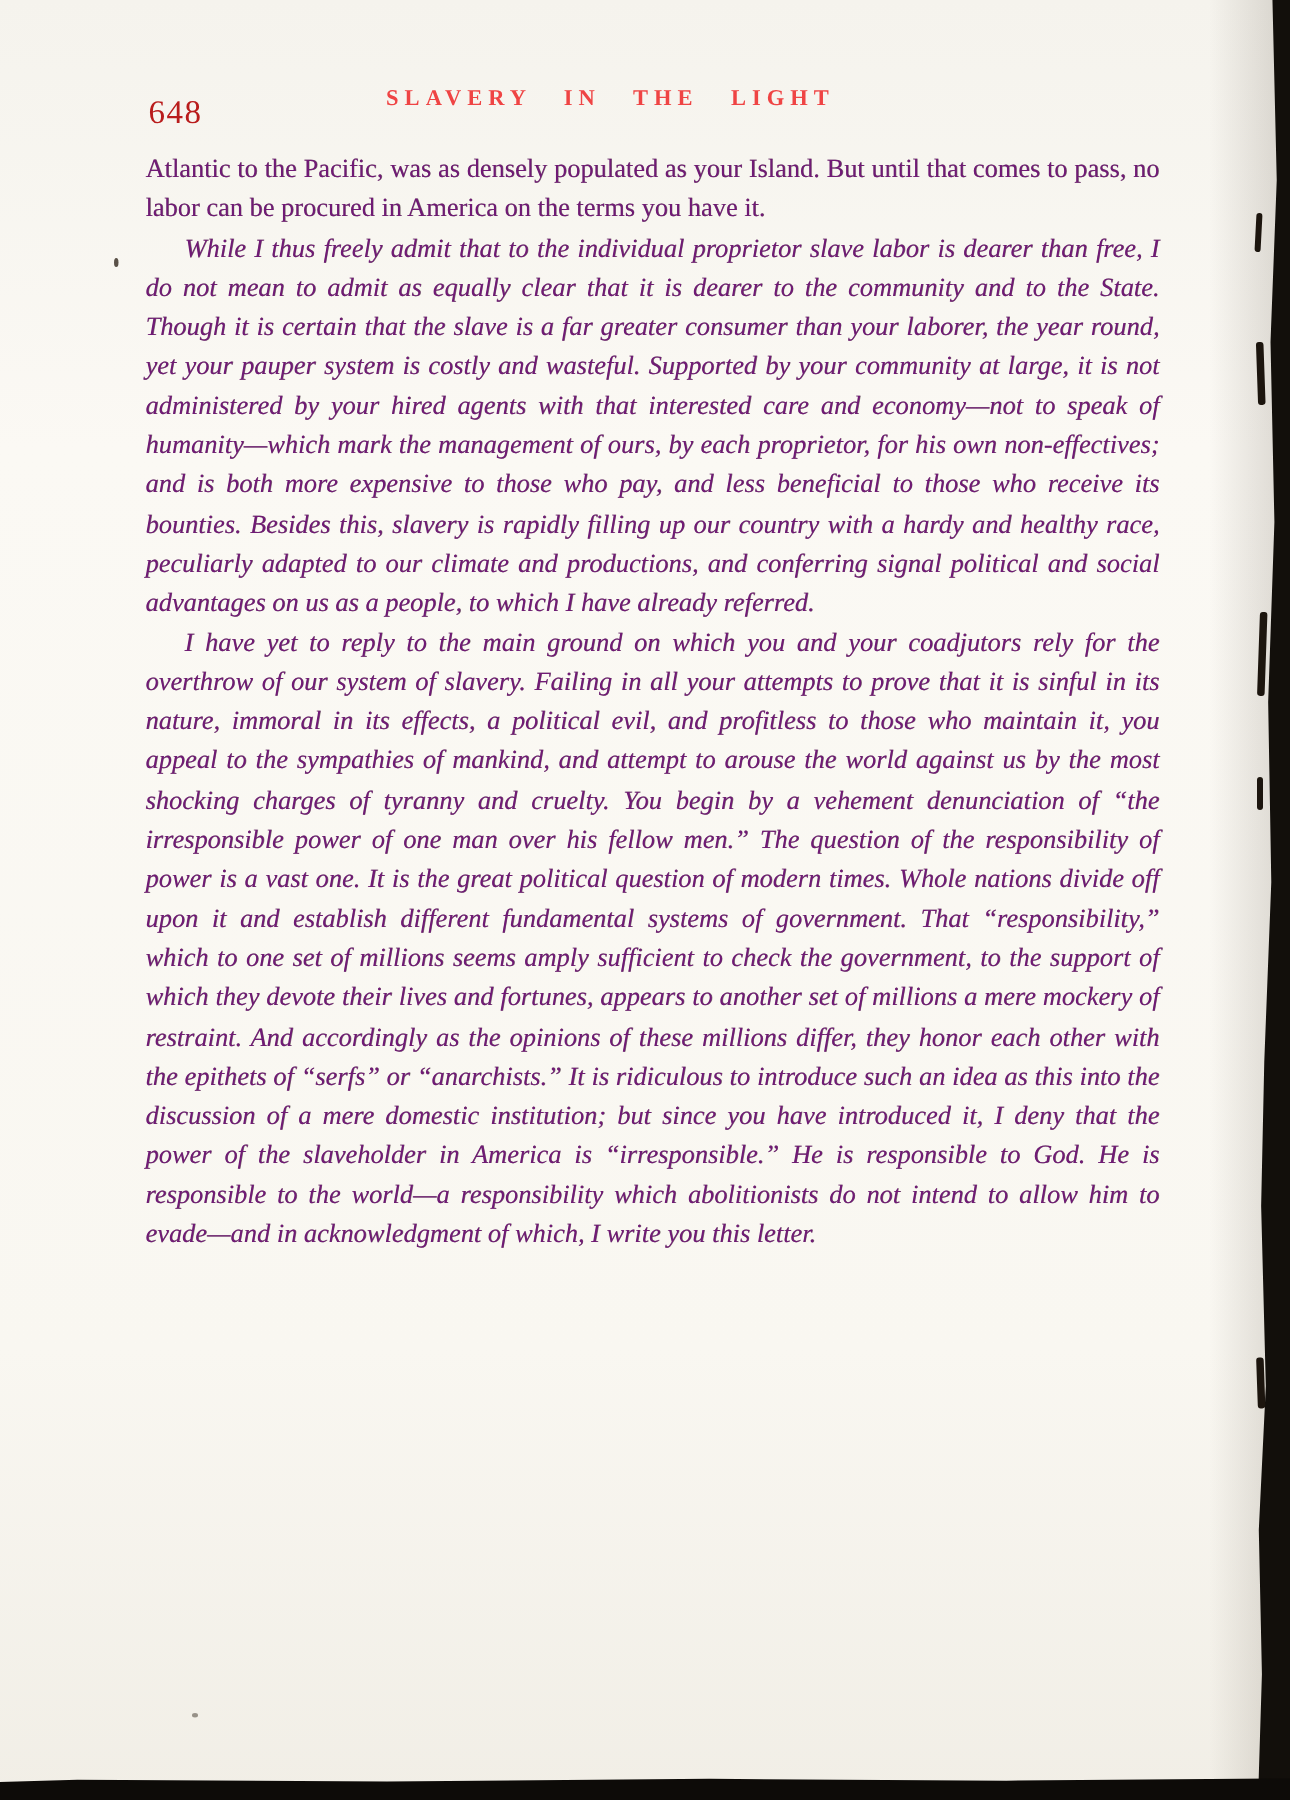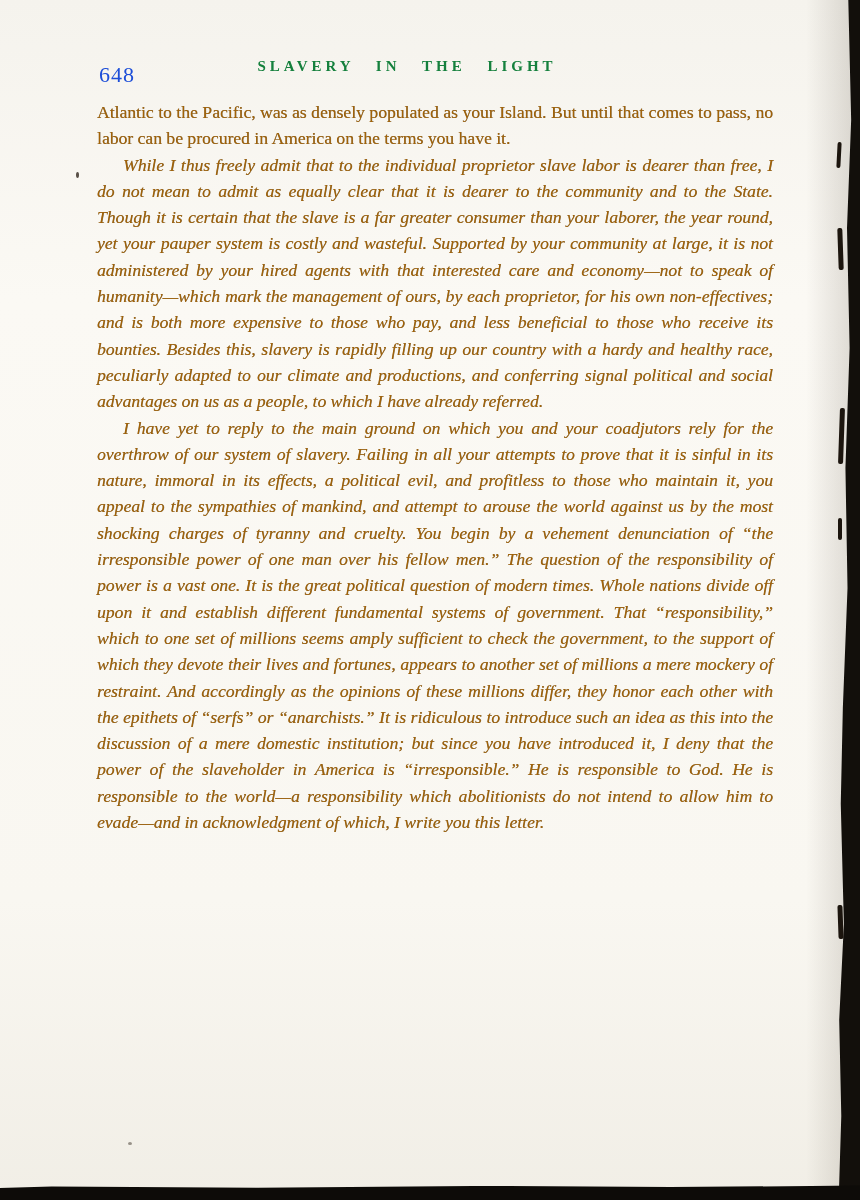--- a/index.html
+++ b/index.html
@@ -24,42 +24,42 @@
     left: 97px;
     width: 676px;
     height: 30px;
   }
   .page-number {
     position: absolute;
     left: 2px;
     top: 6px;
     font-size: 22px;
     letter-spacing: 1px;
-    color: #1d4ed8;
+    color: #b91c1c;
   }
   .running-header {
     display: block;
     text-align: center;
     padding-top: 2px;
     font-size: 15px;
     font-weight: 700;
     letter-spacing: 4px;
     word-spacing: 14px;
-    color: #15803d;
+    color: #ef4444;
     transform: translateX(-28px);
   }
   .body-text {
     position: absolute;
     top: 99px;
     left: 97px;
     width: 676px;
     font-size: 17.6px;
     line-height: 26.3px;
     text-align: justify;
-    color: #a16207;
+    color: #701a75;
     text-shadow: 0.25px 0 0 rgba(40, 32, 24, 0.55);
   }
   .body-text p {
     margin: 0;
     padding: 0;
   }
   .body-text p.indent {
     text-indent: 26px;
     font-style: italic;
   }

